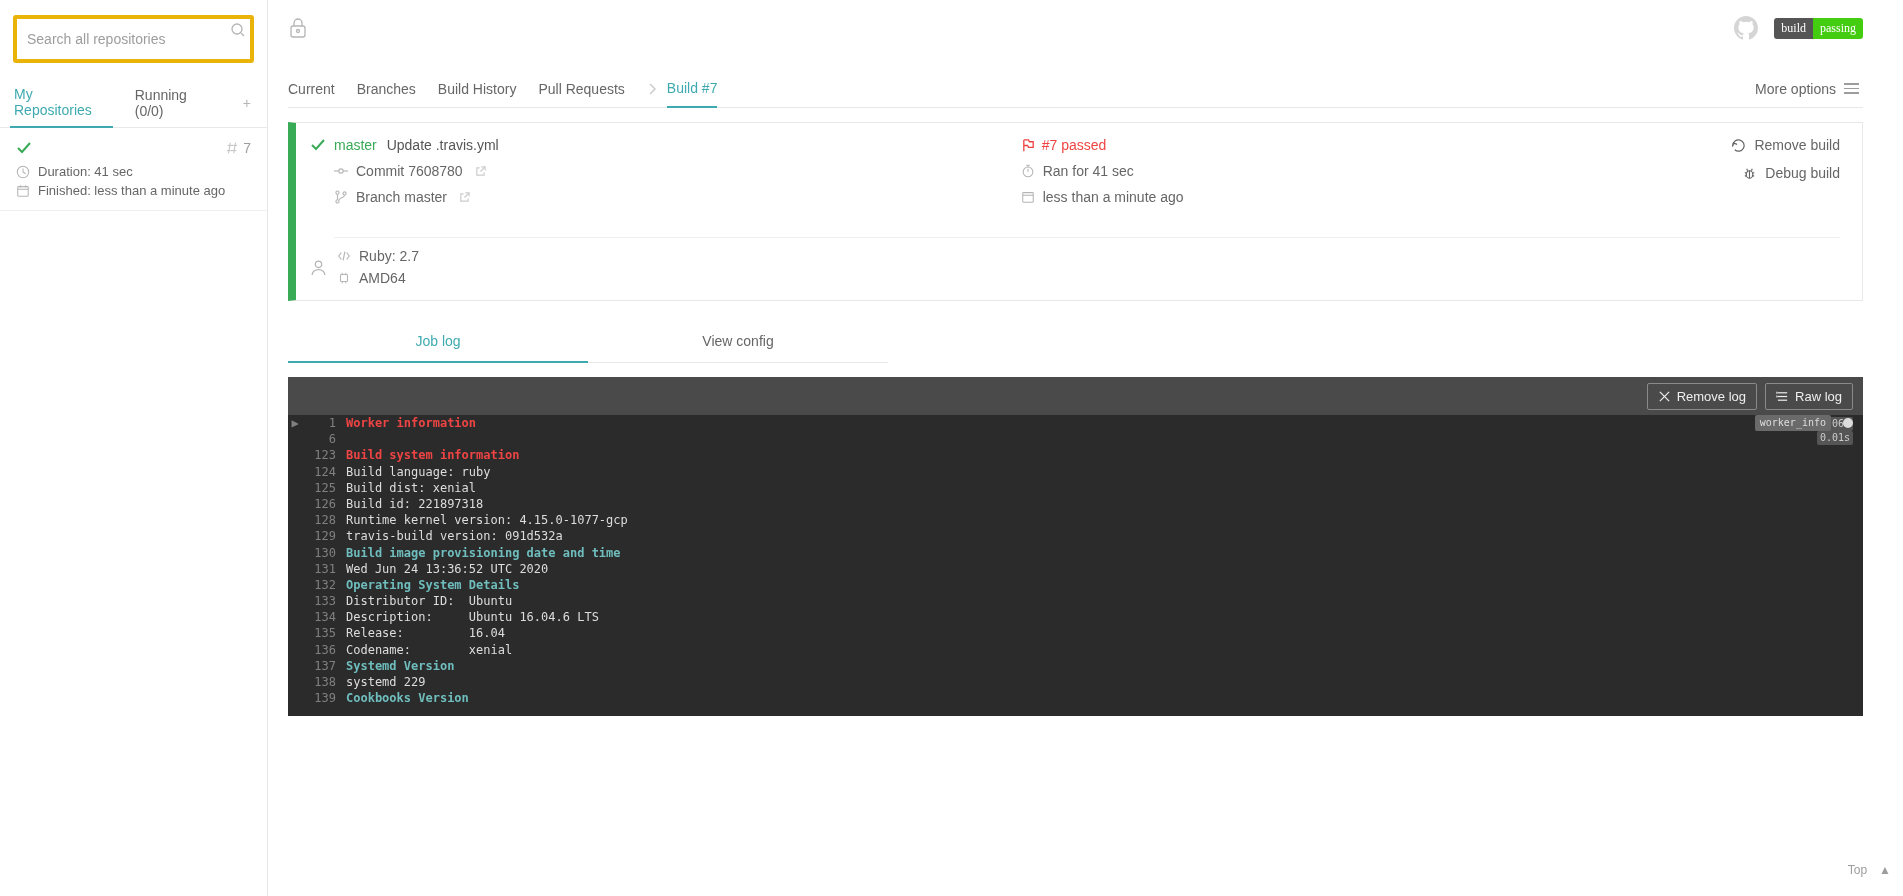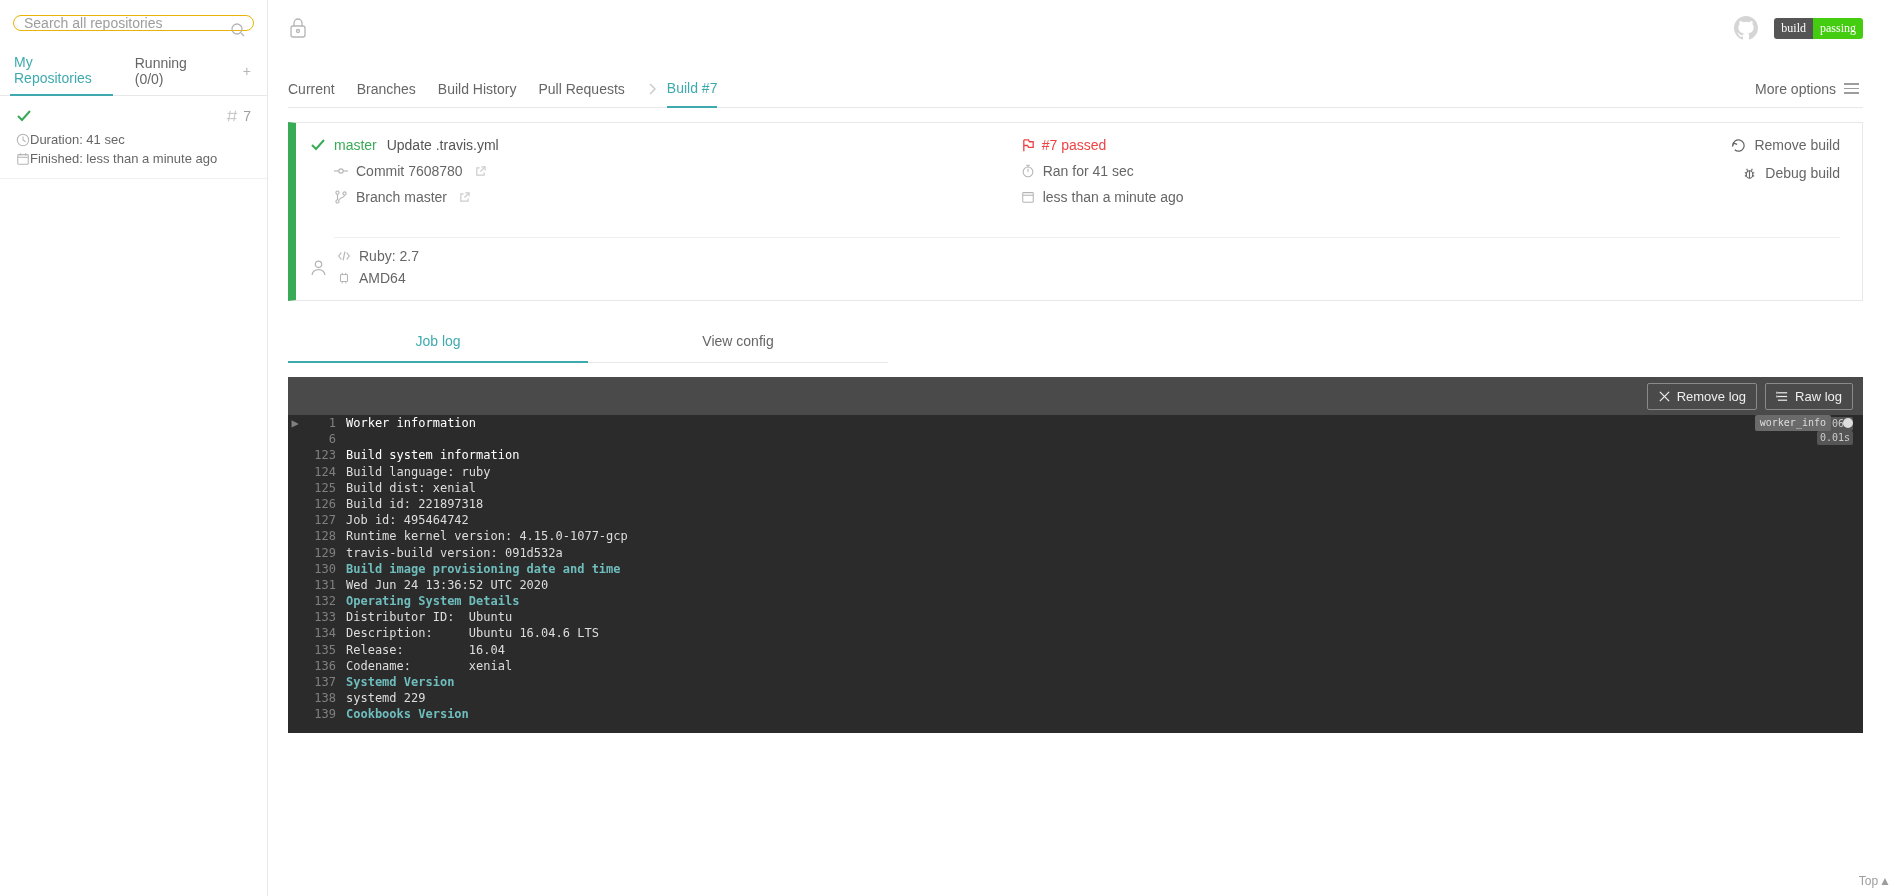--- a/index.html
+++ b/index.html
@@ -2,32 +2,32 @@
 <html><head>
 <meta charset="utf-8">
 <style>
 *{box-sizing:border-box;margin:0;padding:0}
 body{font-family:-apple-system,BlinkMacSystemFont,"Segoe UI",Helvetica,Arial,sans-serif;font-size:14px;color:#666;background:#fff}
 .layout{display:flex;height:896px;overflow:hidden}
 .sidebar{width:268px;border-right:1px solid #e8e8e8;background:#fff;flex:none}
 .main{flex:1;overflow:auto;position:relative}
 .search-wrap{padding:15px 13px}
 .search{position:relative}
-.search input{width:100%;height:16px;border:1px solid #eab308;border-radius:8px;padding:0 30px 0 10px;font-size:14px;color:#666}
+.search input{width:100%;height:48px;border:4px solid #eab308;border-radius:3px;padding:0 30px 0 10px;font-size:14px;color:#666}
 .search input::placeholder{color:#9d9d9d}
 .search-ic{position:absolute;right:8px;top:7px;color:#b5b5b5}
 .side-tabs{display:flex;align-items:center;border-bottom:1px solid #e8e8e8;padding:0 10px}
 .side-tab{padding:8px 4px;margin-right:18px;font-size:14px;color:#666;cursor:pointer}
 .side-tab.active{color:#3EAAAF;border-bottom:2px solid #3EAAAF;margin-bottom:-1px}
 .plus{color:#b5b5b5;padding:6px;cursor:pointer}
 .repo-item{border-bottom:1px solid #f0f0f0;padding:12px 16px}
 .repo-top{display:flex;justify-content:space-between;align-items:center;margin-bottom:8px}
 .check{color:#39aa56}
 .hash{color:#9d9d9d;display:flex;align-items:center;gap:4px}
-.repo-line{display:flex;align-items:center;color:#666;font-size:13px;margin-top:4px}
+.repo-line{display:flex;align-items:center;gap:8px;color:#666;font-size:13px;margin-top:4px}
 .muted-ic{color:#b5b5b5;flex:none}
 .content{padding:16px 40px 0 20px}
 .hdr{display:flex;align-items:center;gap:16px;margin-bottom:30px}
 .lock-ic{color:#b5b5b5}
 .hdr-spacer{flex:1}
 .gh-ic{color:#d5d5d5}
 .badge{display:inline-flex;font-size:12px;border-radius:3px;overflow:hidden;font-family:Liberation Serif, serif}
 .badge-l{background:#555;color:#fff;padding:3px 7px}
 .badge-r{background:#4c1;color:#fff;padding:3px 7px}
 .tabs-row{display:flex;align-items:center;border-bottom:1px solid #e8e8e8}
@@ -56,27 +56,27 @@
 .subtabs{display:flex;margin-top:20px}
 .subtab{width:300px;text-align:center;padding:12px 0;border-bottom:1px solid #e8e8e8;color:#666;cursor:pointer}
 .subtab.active{color:#3EAAAF;border-bottom:2px solid #3EAAAF}
 .logbar{background:#4a4a4a;height:38px;display:flex;align-items:center;justify-content:flex-end;padding:0 10px;margin-top:14px;gap:8px}
 .logbtn{border:1px solid #8a8a8a;color:#eee;background:transparent;padding:5px 10px;font-size:13px;border-radius:2px;display:inline-flex;align-items:center;gap:6px;cursor:pointer}
 .log{background:#2b2b2b;color:#ddd;font-family:Consolas,Menlo,monospace;font-size:12px;line-height:1.35;position:relative;padding-bottom:10px}
 .log-row{display:flex}
 .log-gut{width:44px;text-align:right;padding-right:10px;color:#808080;flex:none;user-select:none}
 .log-txt{flex:1;white-space:pre}
 .tri{color:#808080;width:14px;text-align:center}
-.h-yellow{color:#ffffff;font-weight:normal}
+.h-yellow{color:#ef4444;font-weight:bold}
 .h-teal{color:#6fbdbd;font-weight:bold}
 .tagbox{position:absolute;right:10px;display:flex;align-items:center;gap:12px}
 .tag{background:#6a6a6a;color:#ddd;font-size:10px;padding:1px 5px;border-radius:2px}
 .dot{width:10px;height:10px;border-radius:50%;background:#ddd}
 .timer{position:absolute;right:10px;font-size:10px;color:#ccc;background:#555;padding:0 3px;border-radius:2px}
-.toplink{position:fixed;right:12px;bottom:8px;color:#9d9d9d;font-size:12px;display:flex;align-items:center;gap:1px;cursor:pointer}
+.toplink{position:fixed;right:12px;bottom:19px;color:#9d9d9d;font-size:12px;display:flex;align-items:center;gap:12px;cursor:pointer}
 svg{display:block}
 </style>
 </head>
 <body>
 
 <div class="layout">
   <aside class="sidebar">
     <div class="search-wrap">
       <div class="search">
         <input type="text" placeholder="Search all repositories" style="">
@@ -384,25 +384,20 @@
             <span class="log-gut">125</span>
             <span class="log-txt ">Build dist: xenial</span>
           </div>
           <div class="log-row" style="position:relative">
             <span class="tri"></span>
             <span class="log-gut">126</span>
             <span class="log-txt ">Build id: 221897318</span>
           </div>
           <div class="log-row" style="position:relative">
             <span class="tri"></span>
-            <span class="log-gut">127</span>
-            <span class="log-txt ">Job id: 495464742</span>
-          </div>
-          <div class="log-row" style="position:relative">
-            <span class="tri"></span>
             <span class="log-gut">128</span>
             <span class="log-txt ">Runtime kernel version: 4.15.0-1077-gcp</span>
           </div>
           <div class="log-row" style="position:relative">
             <span class="tri"></span>
             <span class="log-gut">129</span>
             <span class="log-txt ">travis-build version: 091d532a</span>
           </div>
           <div class="log-row" style="position:relative">
             <span class="tri"></span>

